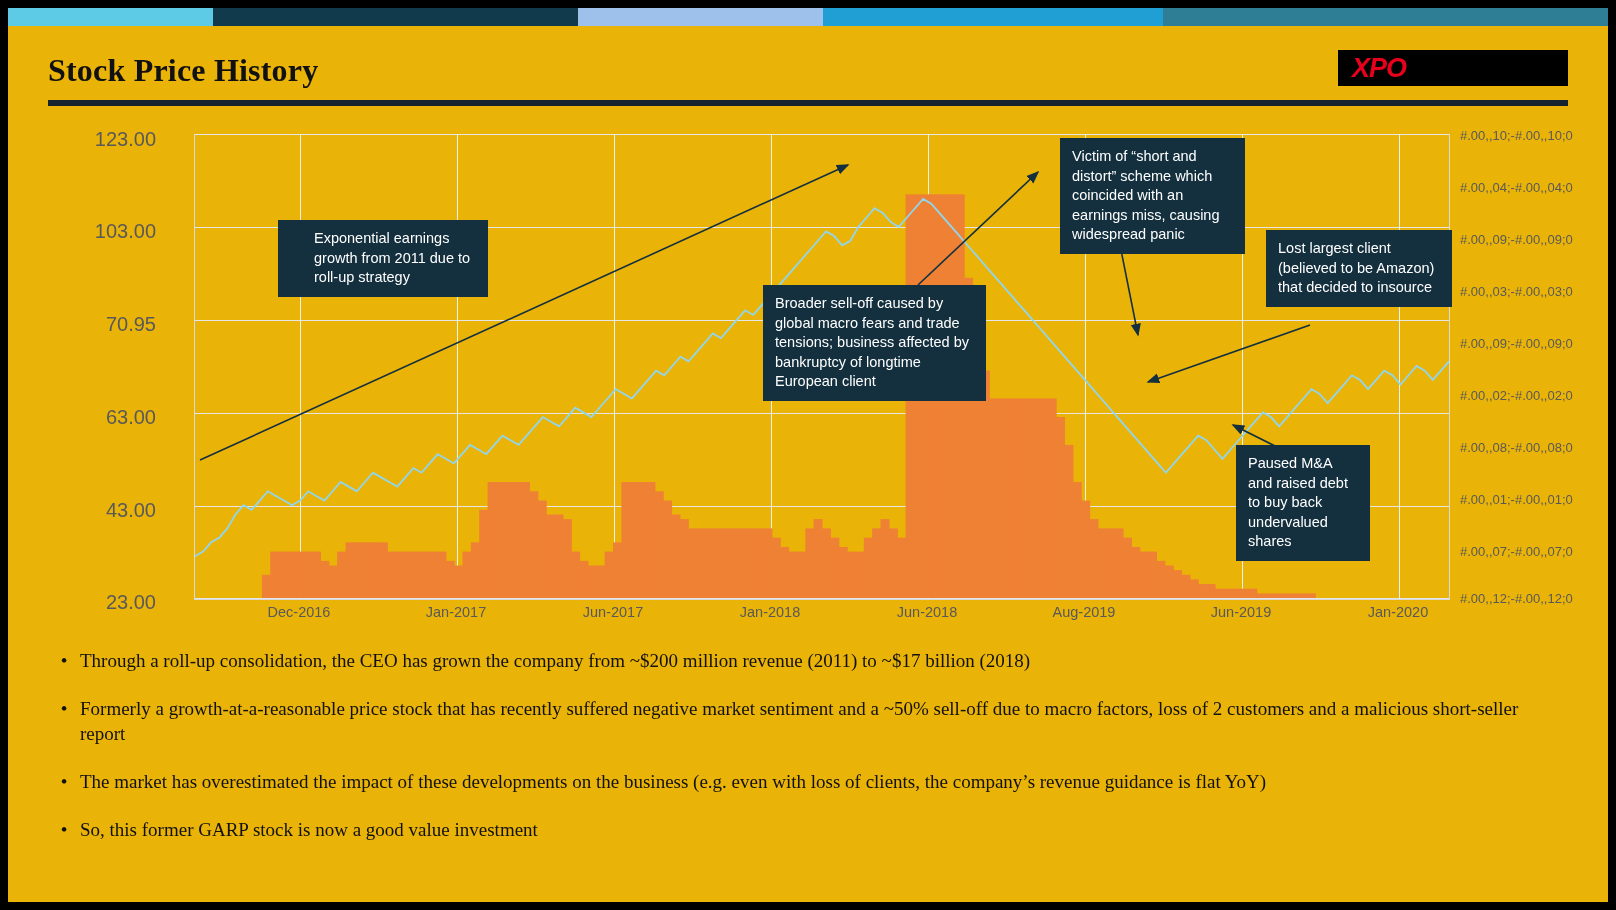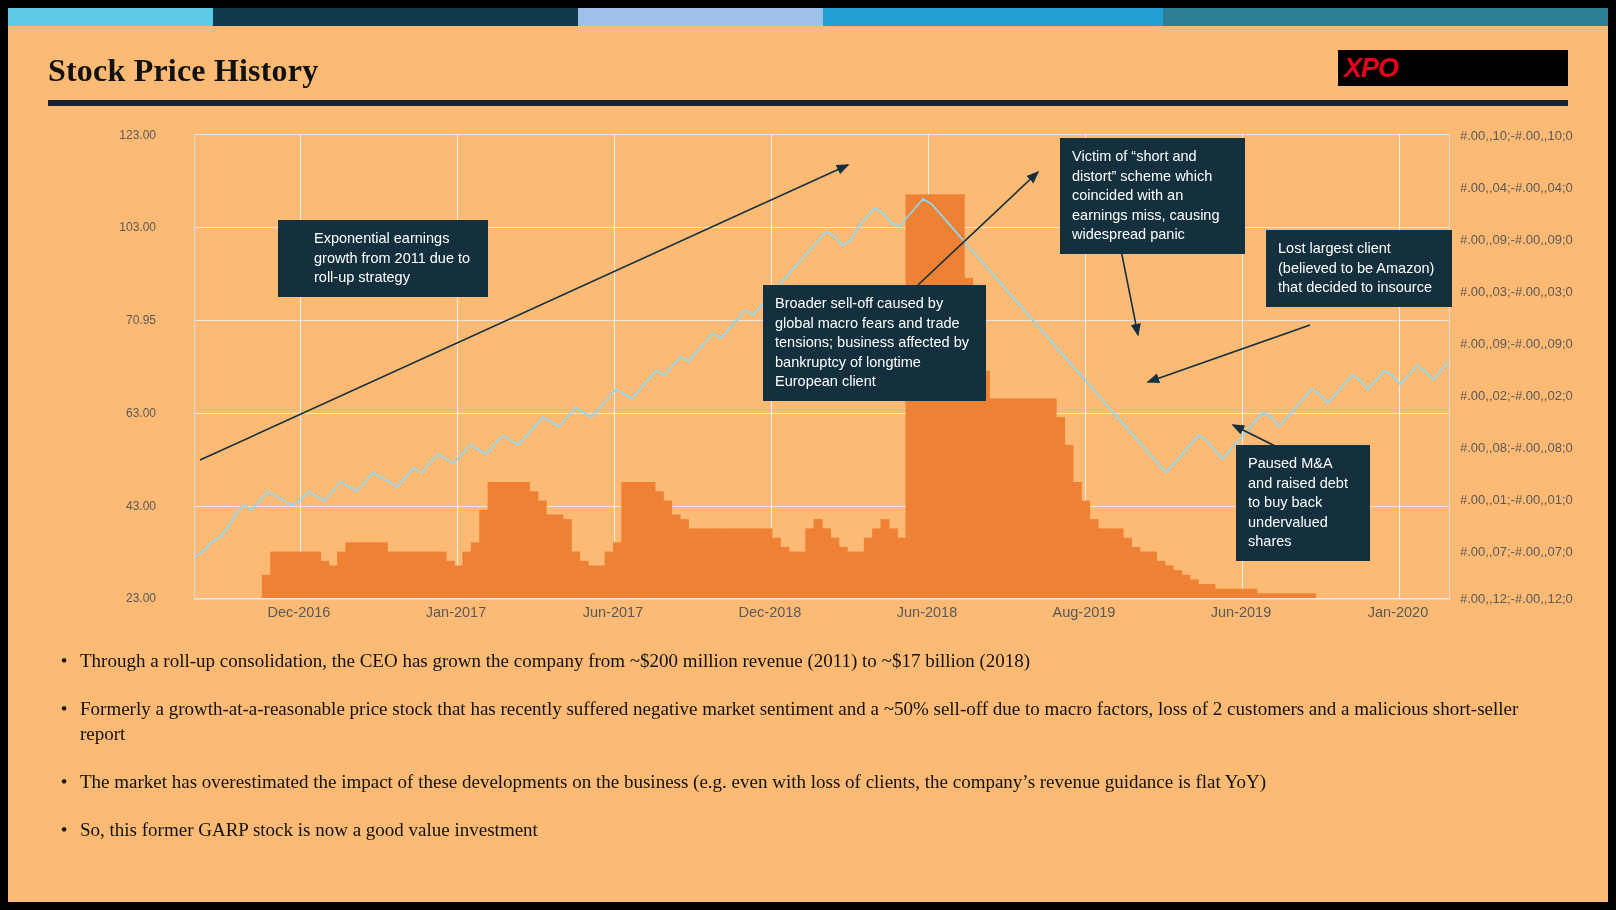--- a/index.html
+++ b/index.html
@@ -1,28 +1,28 @@
 <!DOCTYPE html>
 <html><head>
 <meta charset="utf-8">
 <style>
   html,body{margin:0;padding:0;background:#000;}
   body{width:1616px;height:910px;font-family:"Liberation Sans",sans-serif;}
-  .slide{position:absolute;left:8px;top:8px;width:1600px;height:894px;background:#fdba74;overflow:hidden;}
+  .slide{position:absolute;left:8px;top:8px;width:1600px;height:894px;background:#eab308;overflow:hidden;}
   .topbar{position:absolute;left:0;top:0;width:1600px;height:18px;display:flex;}
   .topbar div{height:100%;}
   .title{position:absolute;left:40px;top:44px;font-family:"Liberation Serif",serif;font-weight:bold;font-size:32px;color:#111;letter-spacing:.2px;}
   .rule{position:absolute;left:40px;top:92px;width:1520px;height:6px;background:#15242f;}
   .logo{position:absolute;right:40px;top:42px;width:230px;height:36px;background:#000;display:flex;align-items:center;justify-content:flex-start;}
-  .logo span{font-family:"Liberation Sans",sans-serif;font-weight:bold;font-style:italic;font-size:27px;color:#e8001c;padding-left:6px;letter-spacing:-1px;}
+  .logo span{font-family:"Liberation Sans",sans-serif;font-weight:bold;font-style:italic;font-size:27px;color:#e8001c;padding-left:14px;letter-spacing:-1px;}
   .chart{position:absolute;left:40px;top:112px;width:1520px;height:510px;}
   .plot{position:absolute;left:146px;top:14px;width:1256px;height:466px;border:1px solid #d9d9d9;border-top:none;box-sizing:border-box;}
   .gridline{position:absolute;left:0;width:100%;height:1px;background:#e6e6e6;}
   .gridv{position:absolute;top:0;height:100%;width:1px;background:#f0f0f0;}
-  .ylab{position:absolute;right:1412px;font-size:12px;color:#595959;text-align:right;width:80px;}
+  .ylab{position:absolute;right:1412px;font-size:20px;color:#595959;text-align:right;width:80px;}
   .ylabR{position:absolute;left:1412px;font-size:13px;color:#595959;text-align:left;width:190px;white-space:nowrap;}
   .xlab{position:absolute;top:484px;font-size:14.5px;color:#595959;text-align:center;width:120px;}
   .callout{position:absolute;background:#14303f;color:#fff;font-size:14.5px;line-height:1.35;padding:9px 12px;box-sizing:border-box;}
   .bullets{position:absolute;left:40px;top:640px;width:1520px;font-family:"Liberation Serif",serif;}
   .bullet{display:flex;margin-bottom:22px;}
   .dot{width:32px;flex:0 0 32px;font-size:19px;line-height:1.35;color:#111;text-align:center;}
   .btxt{font-size:19px;line-height:1.35;color:#111;}
   svg{display:block;}
 </style>
 </head>
@@ -231,21 +231,21 @@
           <rect x="1228.92" y="464.00" width="8.96" height="0.00" fill="#ef8134"></rect>
           <rect x="1237.28" y="464.00" width="8.96" height="0.00" fill="#ef8134"></rect>
           <rect x="1245.64" y="464.00" width="8.96" height="0.00" fill="#ef8134"></rect>
           <path d="M0.00,422.24 L8.09,417.60 L16.18,408.32 L24.27,403.68 L32.36,394.40 L40.45,380.48 L48.54,371.20 L56.63,375.84 L64.72,366.56 L72.81,357.28 L80.90,361.92 L88.99,366.56 L97.08,371.20 L105.17,366.56 L113.26,357.28 L121.35,361.92 L129.45,366.56 L137.54,357.28 L145.63,348.00 L153.72,352.64 L161.81,357.28 L169.90,348.00 L177.99,338.72 L186.08,343.36 L194.17,348.00 L202.26,352.64 L210.35,343.36 L218.44,334.08 L226.53,338.72 L234.62,329.44 L242.71,320.16 L250.80,324.80 L258.89,329.44 L266.98,320.16 L275.07,310.88 L283.16,315.52 L291.25,320.16 L299.34,310.88 L307.43,301.60 L315.52,306.24 L323.61,310.88 L331.70,301.60 L339.79,292.32 L347.88,283.04 L355.97,287.68 L364.06,292.32 L372.15,283.04 L380.25,273.76 L388.34,278.40 L396.43,283.04 L404.52,273.76 L412.61,264.48 L420.70,255.20 L428.79,259.84 L436.88,264.48 L444.97,255.20 L453.06,245.92 L461.15,236.64 L469.24,241.28 L477.33,232.00 L485.42,222.72 L493.51,227.36 L501.60,218.08 L509.69,208.80 L517.78,199.52 L525.87,204.16 L533.96,194.88 L542.05,185.60 L550.14,176.32 L558.23,180.96 L566.32,171.68 L574.41,162.40 L582.50,153.12 L590.59,143.84 L598.68,134.56 L606.77,125.28 L614.86,116.00 L622.95,106.72 L631.05,97.44 L639.14,102.08 L647.23,111.36 L655.32,106.72 L663.41,92.80 L671.50,83.52 L679.59,74.24 L687.68,78.88 L695.77,88.16 L703.86,92.80 L711.95,83.52 L720.04,74.24 L728.13,64.96 L736.22,69.60 L744.31,78.88 L752.40,88.16 L760.49,97.44 L768.58,106.72 L776.67,116.00 L784.76,125.28 L792.85,134.56 L800.94,143.84 L809.03,153.12 L817.12,162.40 L825.21,171.68 L833.30,180.96 L841.39,190.24 L849.48,199.52 L857.57,208.80 L865.66,218.08 L873.75,227.36 L881.85,236.64 L889.94,245.92 L898.03,255.20 L906.12,264.48 L914.21,273.76 L922.30,283.04 L930.39,292.32 L938.48,301.60 L946.57,310.88 L954.66,320.16 L962.75,329.44 L970.84,338.72 L978.93,329.44 L987.02,320.16 L995.11,310.88 L1003.20,301.60 L1011.29,306.24 L1019.38,315.52 L1027.47,324.80 L1035.56,315.52 L1043.65,306.24 L1051.74,296.96 L1059.83,287.68 L1067.92,278.40 L1076.01,283.04 L1084.10,292.32 L1092.19,283.04 L1100.28,273.76 L1108.37,264.48 L1116.46,255.20 L1124.55,259.84 L1132.65,269.12 L1140.74,259.84 L1148.83,250.56 L1156.92,241.28 L1165.01,245.92 L1173.10,255.20 L1181.19,245.92 L1189.28,236.64 L1197.37,241.28 L1205.46,250.56 L1213.55,241.28 L1221.64,232.00 L1229.73,236.64 L1237.82,245.92 L1245.91,236.64 L1254.00,227.36" fill="none" stroke="#8fd6ee" stroke-width="1.8"></path>
         </svg>
     </div>
 
     <div class="xlab" style="left:191px;">Dec-2016</div>
     <div class="xlab" style="left:348px;">Jan-2017</div>
     <div class="xlab" style="left:505px;">Jun-2017</div>
-    <div class="xlab" style="left:662px;">Dec-2018</div>
+    <div class="xlab" style="left:662px;">Jan-2018</div>
     <div class="xlab" style="left:819px;">Jun-2018</div>
     <div class="xlab" style="left:976px;">Aug-2019</div>
     <div class="xlab" style="left:1133px;">Jun-2019</div>
     <div class="xlab" style="left:1290px;">Jan-2020</div>
 
     <svg width="1520" height="510" viewBox="0 0 1520 510" style="position:absolute;left:0;top:0;pointer-events:none;">
       <defs>
         <marker id="ah" markerWidth="9" markerHeight="9" refX="7" refY="3.2" orient="auto">
           <path d="M0,0 L8,3.2 L0,6.4 z" fill="#14303f"></path>
         </marker>

